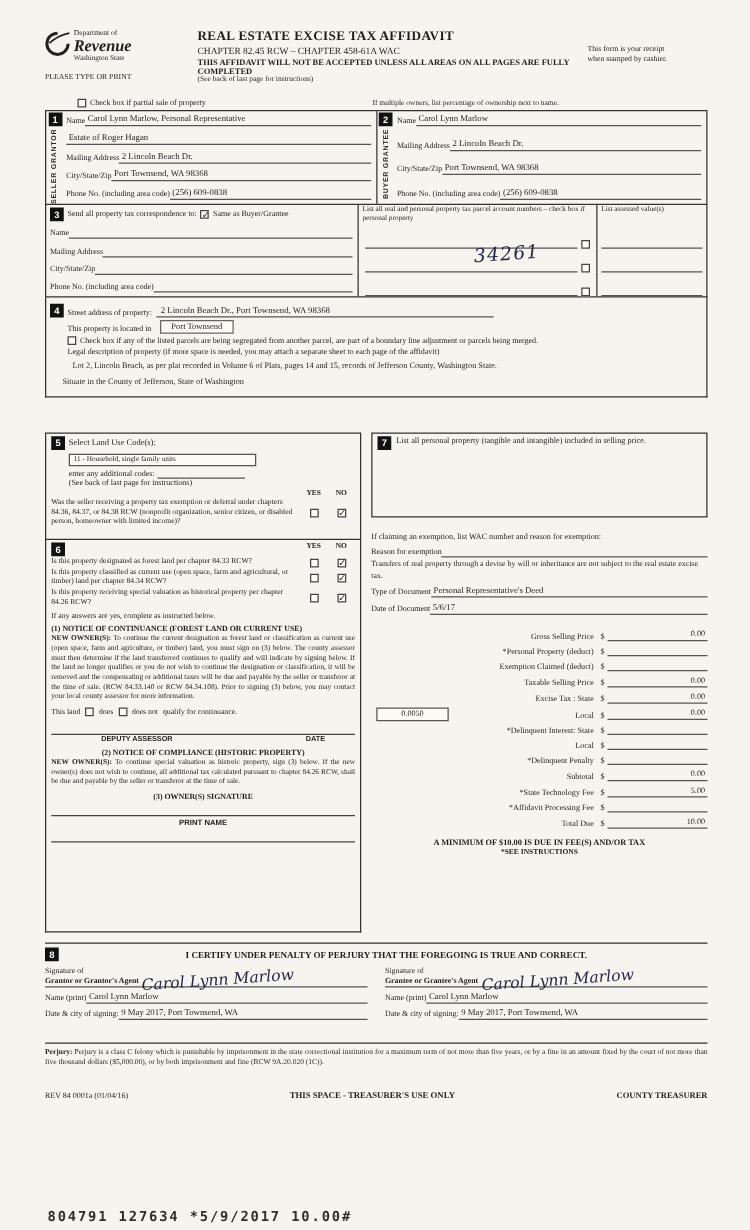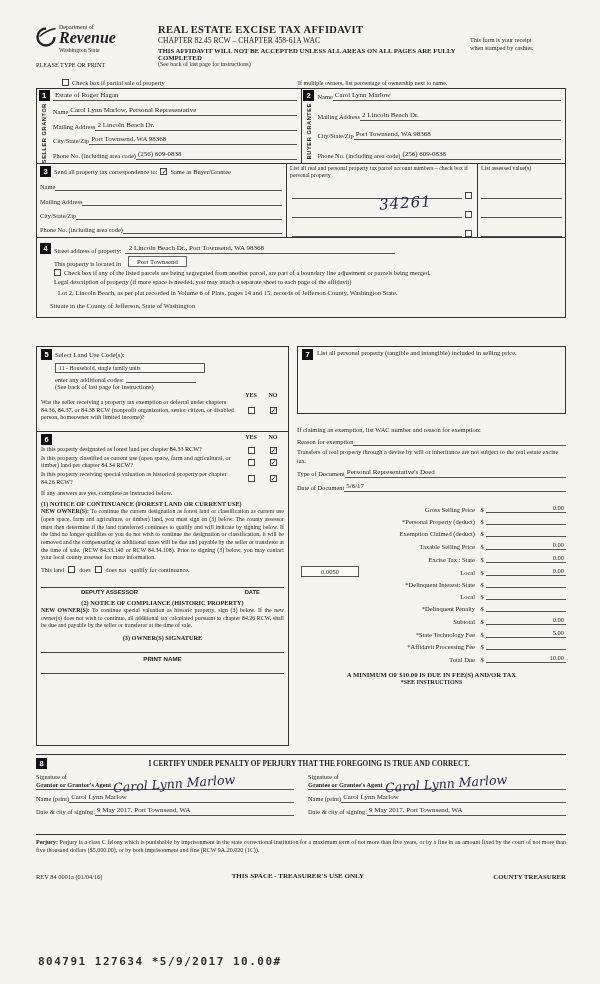--- a/index.html
+++ b/index.html
@@ -8,21 +8,21 @@
         font-family:"Liberation Serif",serif;padding:24px 34px 0 36px;overflow:hidden}
   .b{font-weight:bold}
   .lab{font-size:6.4px;white-space:nowrap}
   .wrap{white-space:normal}
   
   .hdr-row{display:flex;align-items:flex-start;min-height:52px}
   .hdr-left{width:122px}
   .logo-row{display:flex;align-items:center;gap:3px}
   .dept-text{display:flex;flex-direction:column;line-height:1.05}
   .dept-small{font-size:6px}
-  .dept-big{font-size:16px;font-weight:bold;font-style:italic}
+  .dept-big{font-size:13px;font-weight:bold;font-style:italic}
   .dept-state{font-size:5.8px}
   .please-type{font-size:6.2px;margin-top:8px}
   .hdr-center{flex:1;text-align:left}
   .form-title{font-size:10.5px;font-weight:bold;letter-spacing:.3px}
   .chapter{font-size:7.6px;margin-top:1px}
   .warn{font-size:6.8px;font-weight:bold;margin-top:2px}
   .seeback{font-size:6px}
   .hdr-right{width:96px;font-size:6.2px;line-height:1.25;padding-top:12px}
   
   .cb{display:inline-block;width:7px;height:7px;border:1px solid #444;background:#fcfbf6;font-size:7.5px;
@@ -116,21 +116,21 @@
   .sig-half{flex:1;min-width:0}
   .sig-top{display:flex;align-items:flex-end;border-bottom:1px solid #555;min-height:18px}
   .sig-labels{font-size:6.3px;line-height:1.25;white-space:nowrap}
   .sig-script{flex:1;font-size:12.5px;transform:rotate(-4deg);white-space:nowrap;padding-left:2px;overflow:visible}
   .sig-half .fl{margin-top:3px}
   
   .perjury{font-size:6px;line-height:1.35;margin-top:6px;border-top:1px solid #333;padding-top:3px;text-align:justify}
   .footer-row{display:flex;align-items:center;margin-top:18px;font-size:6.4px}
   .footer-center{flex:1;text-align:center;font-weight:bold;font-size:7px}
   .footer-right{font-weight:bold;font-size:6.8px}
-  .stamp{position:absolute;left:38px;bottom:16px;font-family:"DejaVu Sans Mono",monospace;font-weight:bold;
+  .stamp{position:absolute;left:38px;bottom:4px;font-family:"DejaVu Sans Mono",monospace;font-weight:bold;
          font-size:11px;color:#2e2e2e;letter-spacing:1.5px}
 </style>
 </head>
 <body>
 
 <div class="page">
 
   <div class="hdr-row">
     <div class="hdr-left">
       <div class="logo-row">
@@ -167,25 +167,25 @@
   </div>
 
   <div class="party-row">
     <div class="party-box">
       <div class="party-side">
         <span class="sn">1</span>
         <span class="vlabel">SELLER GRANTOR</span>
       </div>
       <div class="party-fields">
         <div class="fl">
-            <span class="val">Estate of Roger Hagan</span>
-          </div>
-        <div class="fl">
             <span class="lab">Name</span>
             <span class="val">Carol Lynn Marlow, Personal Representative</span>
+          </div>
+        <div class="fl">
+            <span class="val">Estate of Roger Hagan</span>
           </div>
         <div class="fl">
             <span class="lab">Mailing Address</span>
             <span class="val">2 Lincoln Beach Dr.</span>
           </div>
         <div class="fl">
             <span class="lab">City/State/Zip</span>
             <span class="val">Port Townsend, WA 98368</span>
           </div>
         <div class="fl">

